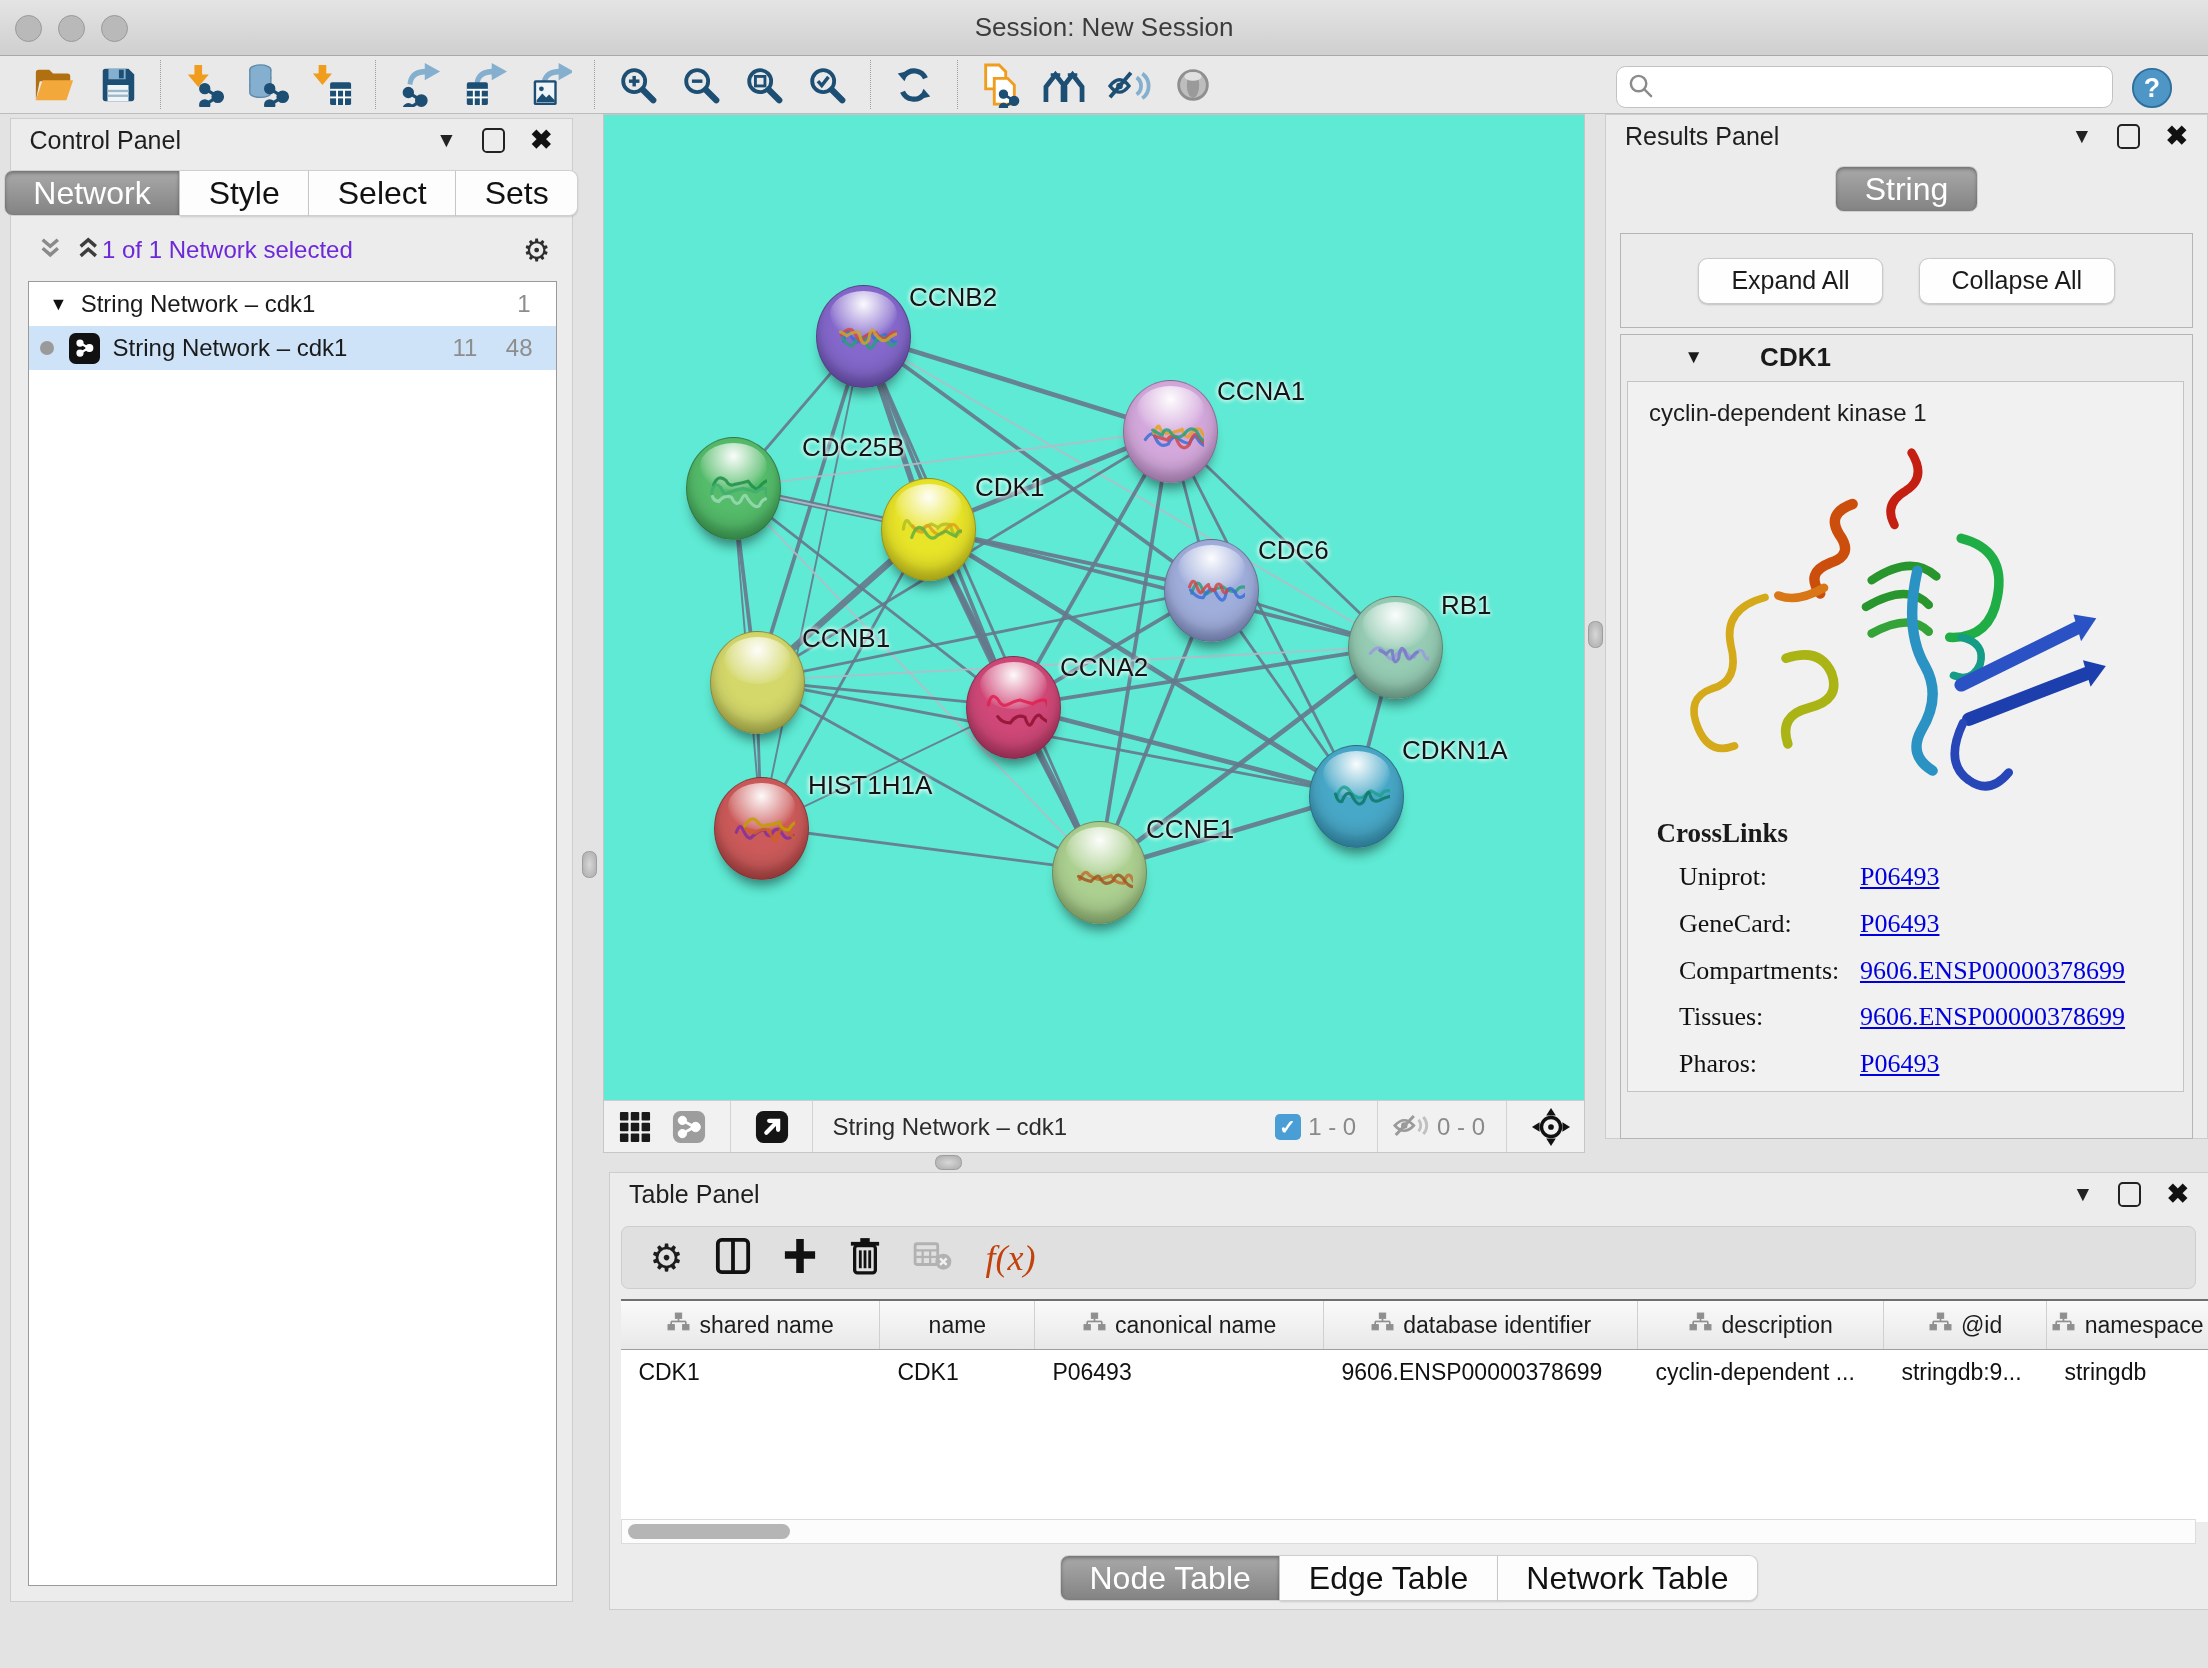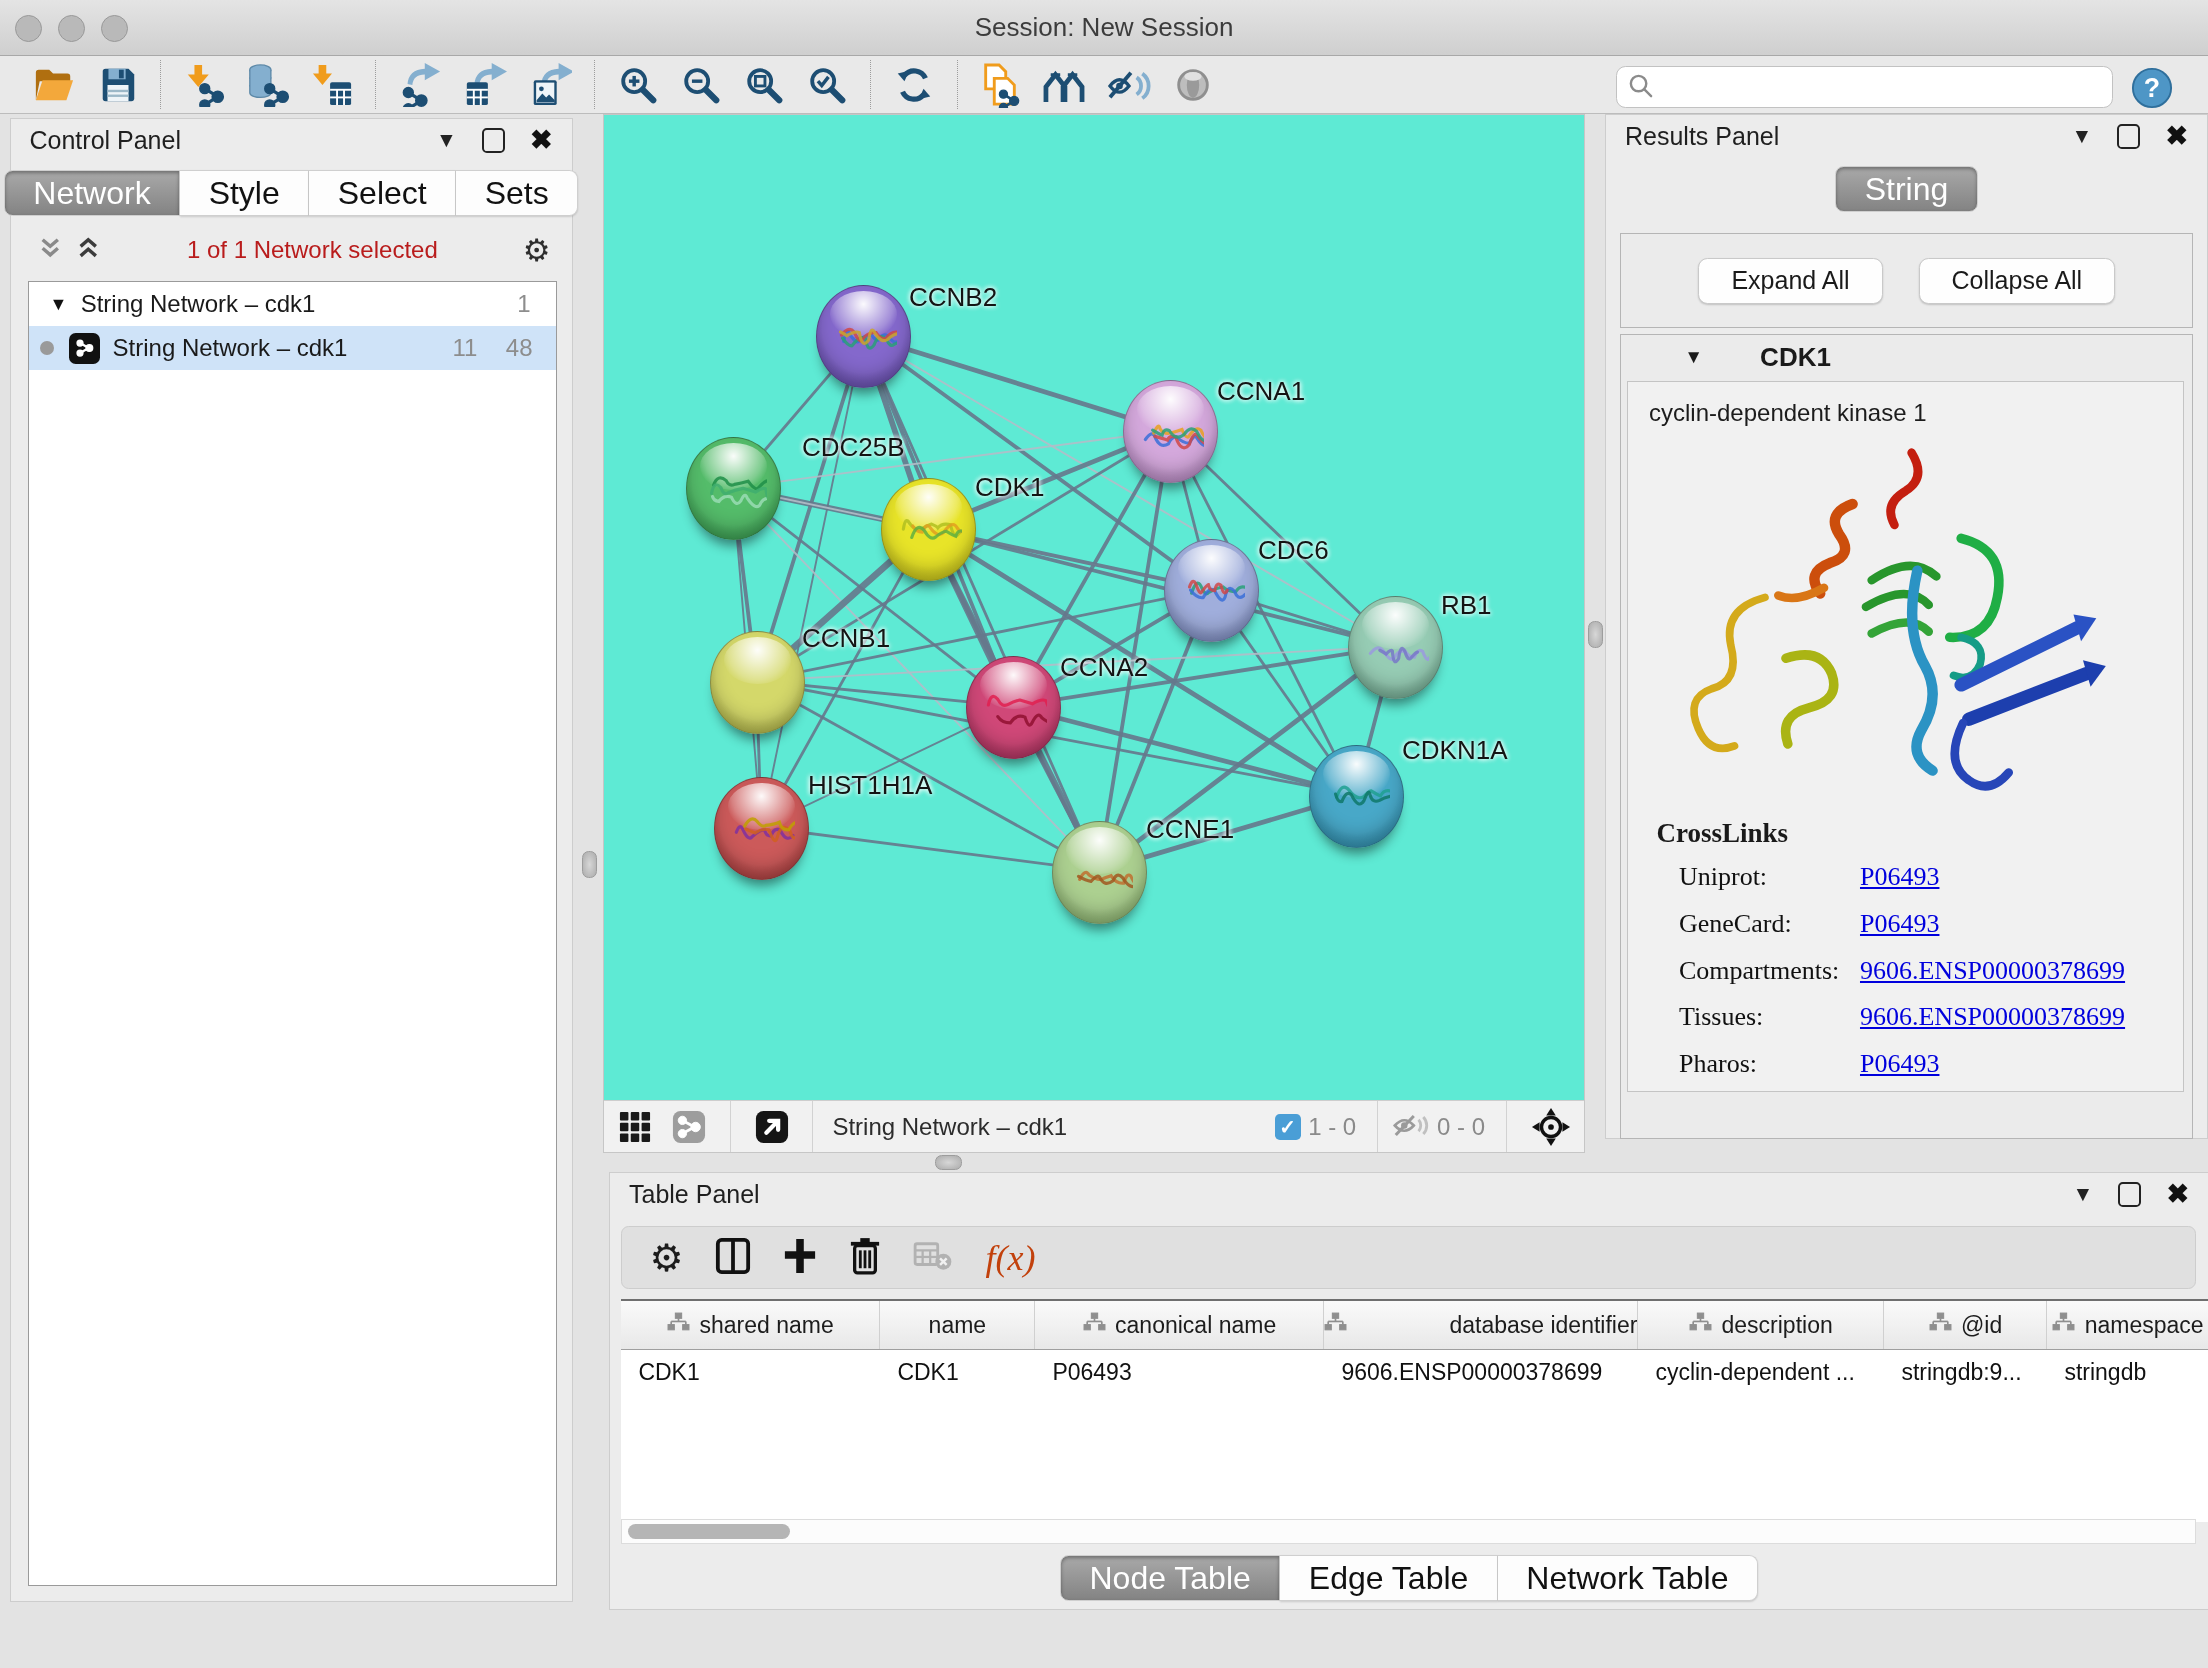--- a/index.html
+++ b/index.html
@@ -33,21 +33,21 @@
     border-left:none;font-size:32px;color:#111;box-shadow:0 1px 1.9px rgba(0,0,0,.15);}
   .tab:first-child{border-radius:8.6px 0 0 8.6px;border-left:1px solid #cfcfcf;}
   .tab:last-child{border-radius:0 8.6px 8.6px 0;}
   .tab.sel{background:linear-gradient(#a9a9a9,#838383);color:#fff;box-shadow:inset 0 1.9px 3.8px rgba(0,0,0,.35);}
   .tab.single{border-radius:8.6px;border-left:1px solid #cfcfcf;}
   
   #control-panel{position:absolute;left:9.5px;top:118px;width:563px;height:1484px;background:#ececec;
     border:1px solid #cdcdcd;box-sizing:border-box;}
   #cp-tabs{position:absolute;left:0;top:51px;width:100%;}
   #cp-statusrow{position:absolute;left:0;top:107px;width:100%;height:48px;display:flex;align-items:center;}
-  #cp-status{flex:1;text-align:center;font-size:24px;color:#b91c1c;}
+  #cp-status{flex:1;text-align:left;font-size:24px;color:#6d28d9;}
   #cp-tree{position:absolute;left:17px;top:162px;width:529px;height:1305px;background:#fff;border:1.9px solid #9a9a9a;box-sizing:border-box;}
   .treerow{height:44px;display:flex;align-items:center;font-size:24px;}
   .treerow .cnt{color:#8d8d8d;}
   .treerow.sel{background:#cfe3f8;}
   .expander{font-size:18px;color:#111;margin:0 13.3px 0 21px;}
   .netdot{width:14.3px;height:14.3px;border-radius:50%;background:#9a9a9a;margin:0 15px 0 11.4px;}
   .appicon{width:31px;height:31px;border-radius:6.7px;background:#111;display:flex;align-items:center;justify-content:center;margin-right:12.4px;}
   
   #network-panel{position:absolute;left:603px;top:114px;width:982px;height:1039px;background:#5eead4;
     border:1px solid #c6c6c6;box-sizing:border-box;}
@@ -747,21 +747,21 @@
                 <rect x="8" y="1" width="6" height="5"></rect>
                 <line x1="11" y1="6" x2="11" y2="9" stroke-width="1.6"></line>
                 <line x1="4" y1="9" x2="18" y2="9" stroke-width="1.6"></line>
                 <line x1="4" y1="9" x2="4" y2="12" stroke-width="1.6"></line>
                 <line x1="18" y1="9" x2="18" y2="12" stroke-width="1.6"></line>
                 <rect x="1" y="12" width="6" height="5"></rect>
                 <rect x="15" y="12" width="6" height="5"></rect>
               </svg></span>
             <span>canonical name</span>
           </div>
-          <div class="th" style="width: 314px; justify-content: space-between;">
+          <div class="th" style="width: 314px;">
             <span><svg width="23" height="21" viewBox="0 0 22 20" fill="#8f8f8f" stroke="#8f8f8f">
                 <rect x="8" y="1" width="6" height="5"></rect>
                 <line x1="11" y1="6" x2="11" y2="9" stroke-width="1.6"></line>
                 <line x1="4" y1="9" x2="18" y2="9" stroke-width="1.6"></line>
                 <line x1="4" y1="9" x2="4" y2="12" stroke-width="1.6"></line>
                 <line x1="18" y1="9" x2="18" y2="12" stroke-width="1.6"></line>
                 <rect x="1" y="12" width="6" height="5"></rect>
                 <rect x="15" y="12" width="6" height="5"></rect>
               </svg></span>
             <span>database identifier</span>

